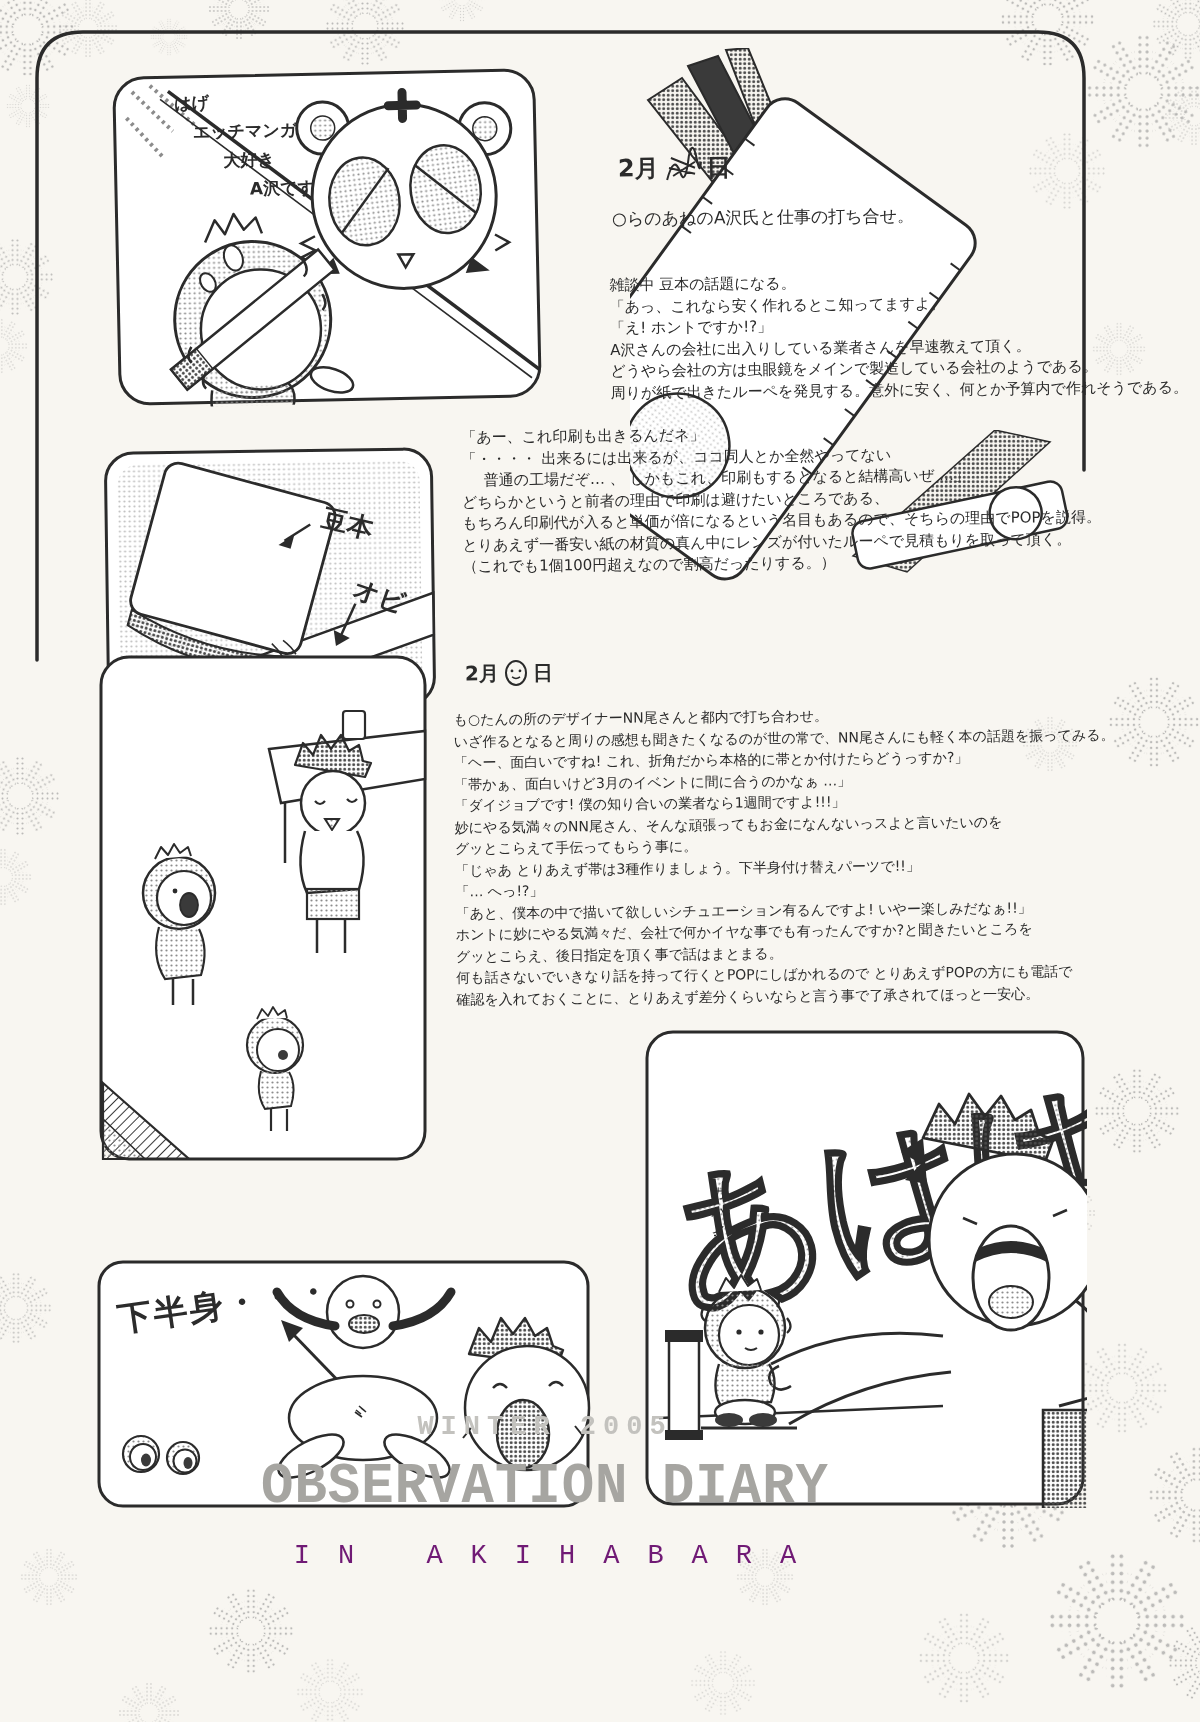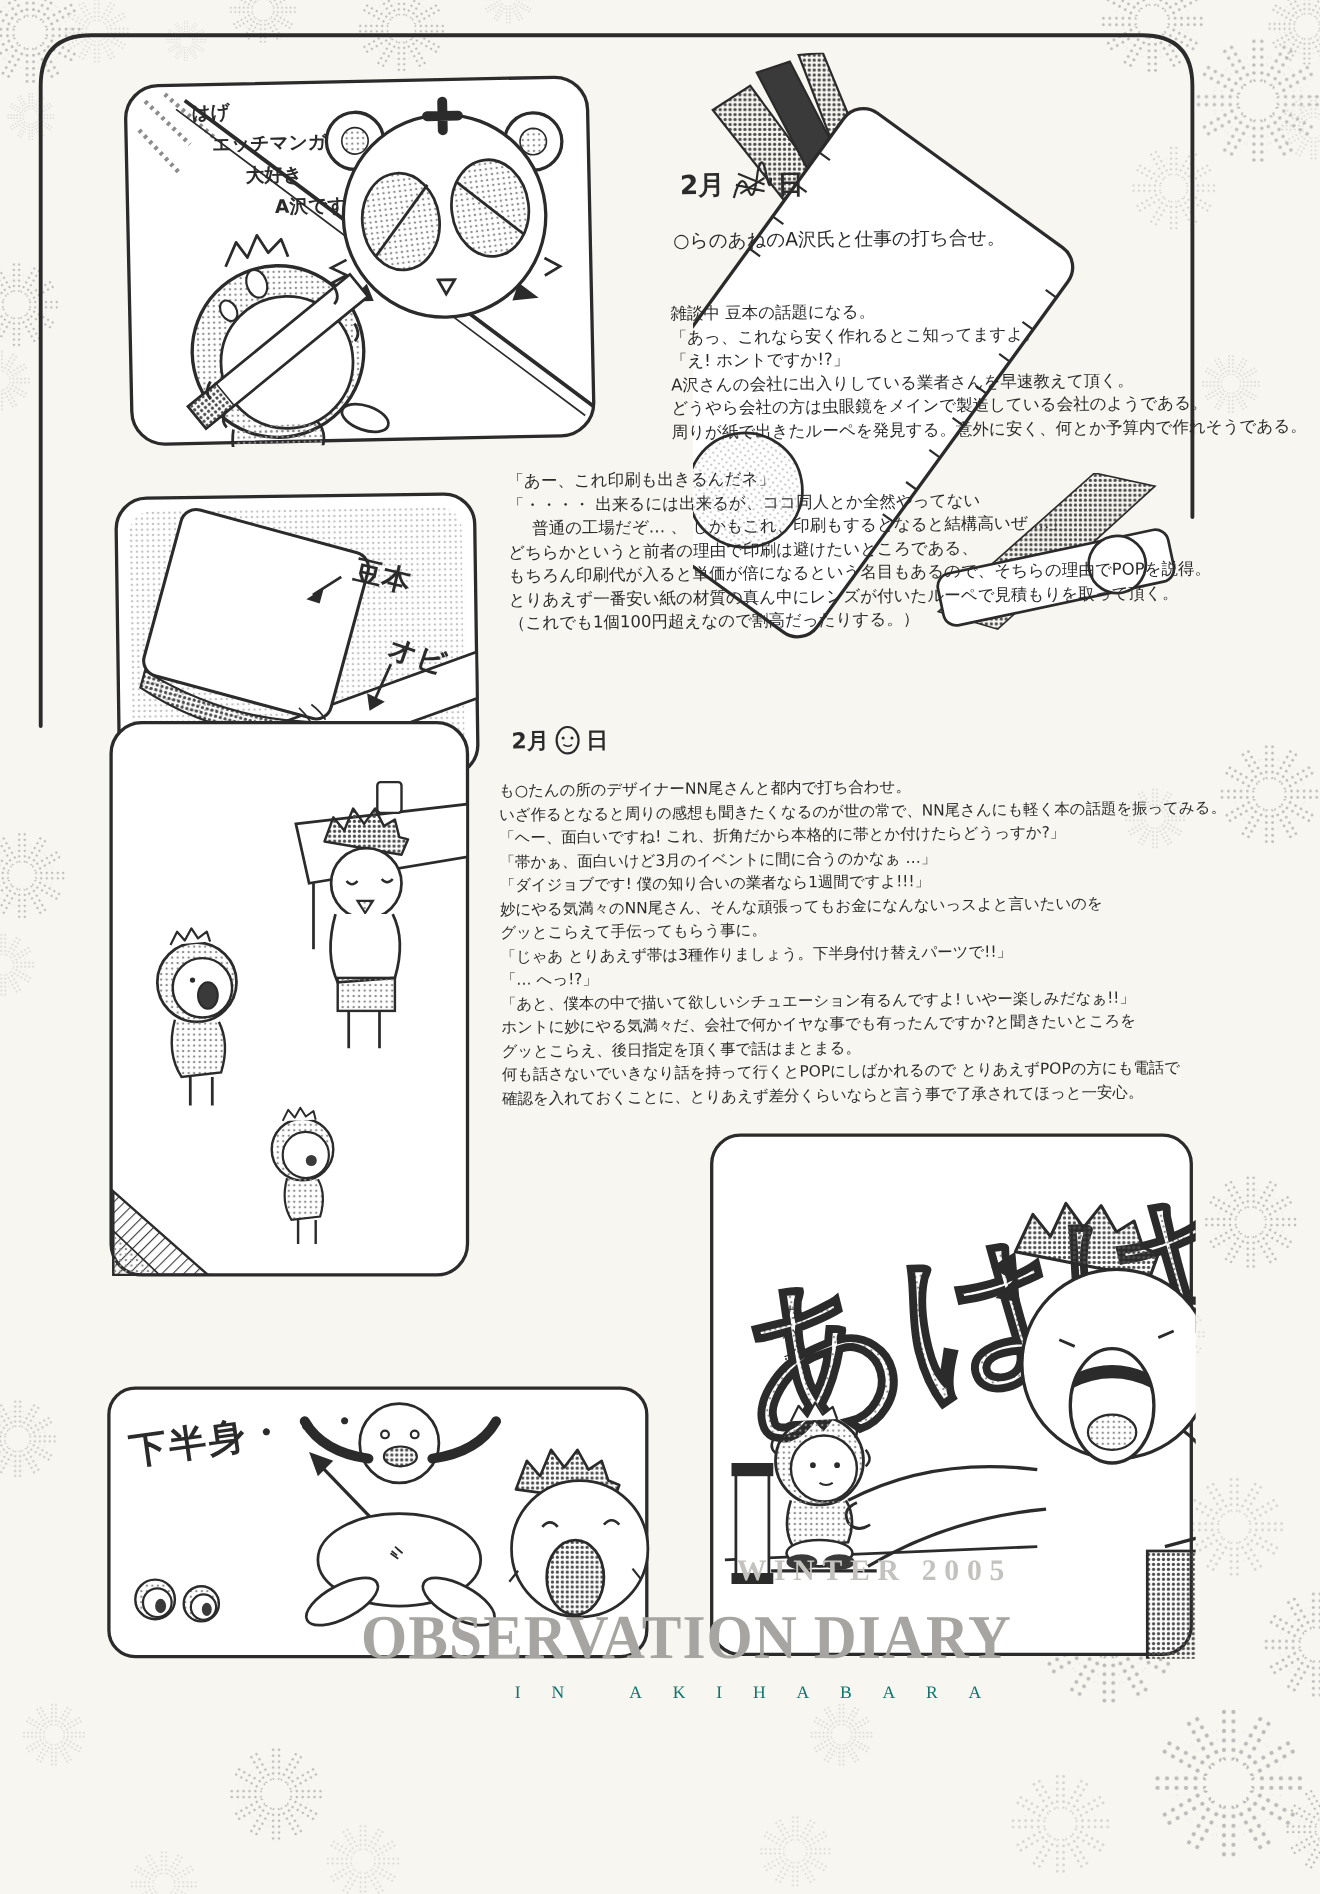--- a/index.html
+++ b/index.html
@@ -20,25 +20,25 @@
   .para2 .ind{padding-left:22px;}
   .entry2-lines div{font-size:14px;line-height:21.5px;}
   .intro-line{font-size:17px;}
   .tilt-l{transform:rotate(-.6deg);}
   
   .panel{position:absolute;}
   .caption-stair div{font-size:17px;font-weight:bold;line-height:29px;}
   .parts-caption{position:absolute;font-size:34px;font-weight:bold;transform:rotate(-8deg);letter-spacing:2px;}
   .side-note{position:absolute;writing-mode:vertical-rl;font-size:15px;letter-spacing:2px;}
   
-  .footer{position:absolute;left:170px;top:1412px;width:750px;text-align:right;
-          font-family:Liberation Serif, serif;}
+  .footer{position:absolute;left:170px;top:1412px;width:750px;text-align:center;
+          font-family:Liberation Mono, monospace;}
   .footer .season{font-size:27px;font-weight:bold;letter-spacing:7px;color:#c3c2be;}
   .footer .title{font-size:54px;font-weight:bold;letter-spacing:1px;color:#a6a5a1;margin-top:14px;transform:scaleY(1.05);}
-  .footer .subtitle{font-size:16px;letter-spacing:28px;padding-left:28px;color:#0f766e;margin-top:12px;}
+  .footer .subtitle{font-size:27px;letter-spacing:28px;padding-left:28px;color:#701a75;margin-top:24px;}
 </style>
 </head>
 <body>
 
 <div class="page">
 
   <svg width="0" height="0" style="position:absolute">
     <defs>
       <pattern id="dotpat" width="5" height="5" patternUnits="userSpaceOnUse">
         <circle cx="2.5" cy="2.5" r="1.1" fill="#8c8c8c"></circle>

